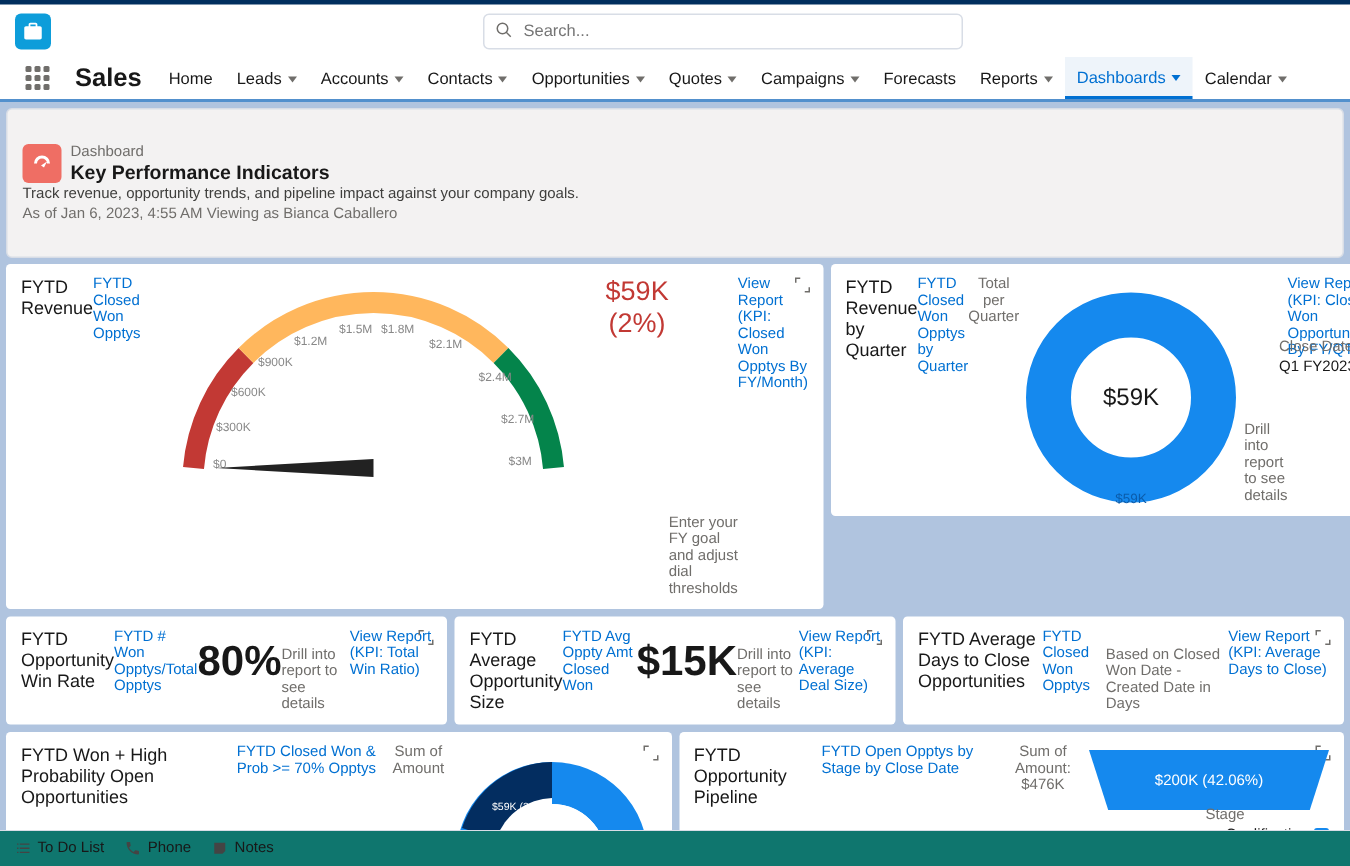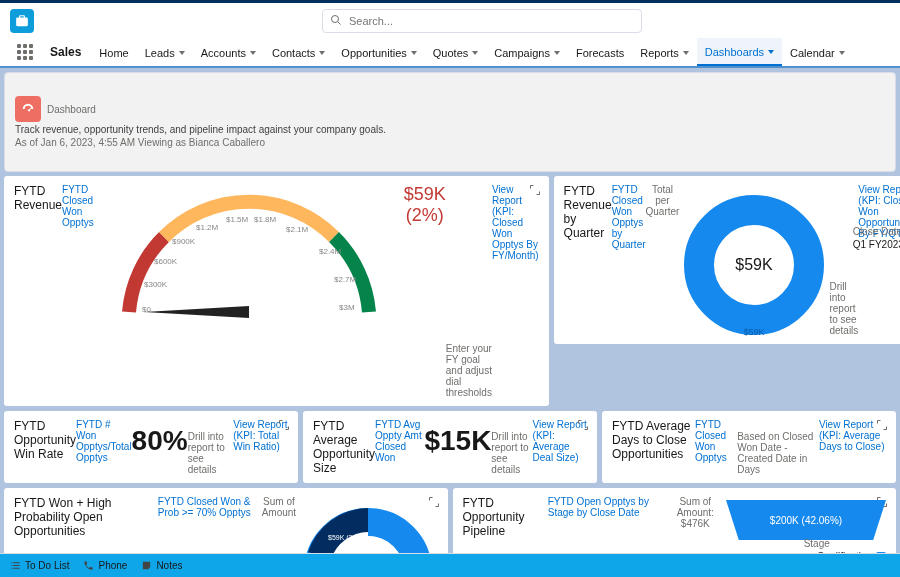--- a/index.html
+++ b/index.html
@@ -7,21 +7,21 @@
 .topbar{background:#fff;border-top:3px solid #012f5e;height:38px;display:flex;align-items:center;padding:0 10px;position:relative}
 .app-icon{width:24px;height:24px;background:#0d9dda;border-radius:4px;display:flex;align-items:center;justify-content:center;margin-right:4px}
 .app-icon svg{fill:#fff}
 .search-wrap{position:absolute;left:50%;transform:translateX(-40%);width:320px}
 .search{width:100%;height:24px;border:1px solid #d8dde6;border-radius:4px;padding:2px 8px 2px 26px;font-size:11px;color:#706e6b}
 .search-icon-wrap{position:absolute;left:8px;top:5px}
 .navbar{background:#fff;height:30px;display:flex;align-items:stretch;border-bottom:2px solid #5290cd;padding:0 10px}
 .waffle{width:30px;display:flex;align-items:center;justify-content:center}
 .waffle-grid{width:16px;height:16px;display:grid;grid-template-columns:repeat(3,1fr);gap:2px}
 .waffle-grid span{background:#706e6b;border-radius:1px}
-.navbar .app-name{font-size:12px;font-weight:600;padding:0 10px;display:flex;align-items:center}
+.navbar .app-name{font-size:17px;font-weight:600;padding:0 10px;display:flex;align-items:center}
 .nav-items{display:flex;align-items:stretch}
 .nav-item{display:flex;align-items:center;padding:0 8px;font-size:11px;color:#181818;cursor:pointer;gap:4px;border-top:2px solid transparent}
 .nav-item.active{background:#eef4fa;border-bottom:2px solid #0070d2;color:#0070d2}
 .nav-item.active .chev{border-top-color:#0070d2}
 .chev{width:0;height:0;border-left:3px solid transparent;border-right:3px solid transparent;border-top:4px solid #706e6b}
 .header-panel{background:#f3f2f2;border:1px solid #d8dde6;margin:4px;padding:23px 10px;border-radius:4px}
 .header-row1{display:flex;align-items:center;gap:6px}
 .dash-icon{width:26px;height:26px;background:#ef6e64;border-radius:4px;display:flex;align-items:center;justify-content:center}
 .small-label{color:#706e6b;font-size:10px}
 .dash-title{font-weight:bold;font-size:13px}
@@ -40,21 +40,21 @@
 .half{flex:1}
 .third{flex:1}
 .donut-wrap{display:flex;justify-content:center;position:relative;margin:6px 0}
 .donut-title{text-align:center;font-size:10px;color:#706e6b;margin-bottom:4px}
 .legend-abs{position:absolute;right:10px;top:50px;text-align:left;font-size:10px}
 .legend-row{display:flex;align-items:center;justify-content:flex-end;gap:4px;margin:2px 0}
 .swatch{width:10px;height:10px;border-radius:2px}
 .big-num{font-size:28px;text-align:center;color:#181818;margin:6px 0;font-weight:700}
 .funnel{display:flex;flex-direction:column;align-items:center;margin-top:4px}
 .funnel-seg{display:flex;align-items:center;justify-content:center;color:#fff;font-size:10px}
-.bottombar{position:fixed;bottom:0;left:0;right:0;background:#0ea5e9;border-top:1px solid #d8dde6;height:24px;display:flex;align-items:center;padding:0 10px;gap:14px;font-size:10px}
+.bottombar{position:fixed;bottom:0;left:0;right:0;background:#0f766e;border-top:1px solid #d8dde6;height:24px;display:flex;align-items:center;padding:0 10px;gap:14px;font-size:10px}
 .bb-item{display:flex;align-items:center;gap:4px;cursor:pointer}
 .tick-label{font-size:8px;fill:#888}
 </style>
 </head>
 <body>
 
 <div class="topbar">
   <div class="app-icon">
     <svg width="14" height="14" viewBox="0 0 24 24">
         <path d="M20 6h-3V4c0-1.1-.9-2-2-2H9C7.9 2 7 2.9 7 4v2H4C2.9 6 2 6.9 2 8v11c0 1.1.9 2 2 2h16c1.1 0 2-.9 2-2V8c0-1.1-.9-2-2-2zM9 4h6v2H9V4z"></path>
@@ -134,20 +134,21 @@
 
 <div class="header-panel">
   <div class="header-row1">
     <div class="dash-icon">
       <svg width="16" height="16" viewBox="0 0 24 24" fill="#fff">
           <path d="M12 4a8 8 0 00-8 8h3a5 5 0 0110 0h3a8 8 0 00-8-8zM11 14l6-4-3 6z"></path>
         </svg>
     </div>
     <div>
       <div class="small-label">Dashboard</div>
+      <div class="dash-title">Key Performance Indicators</div>
     </div>
   </div>
   <div class="sub-info">Track revenue, opportunity trends, and pipeline impact against your company goals.</div>
   <div class="sub-info" style="color:#706e6b">As of Jan 6, 2023, 4:55 AM Viewing as Bianca Caballero</div>
 </div>
 
 <div class="grid">
 
   <div class="row">
     <div class="card half" style="height:230px">

